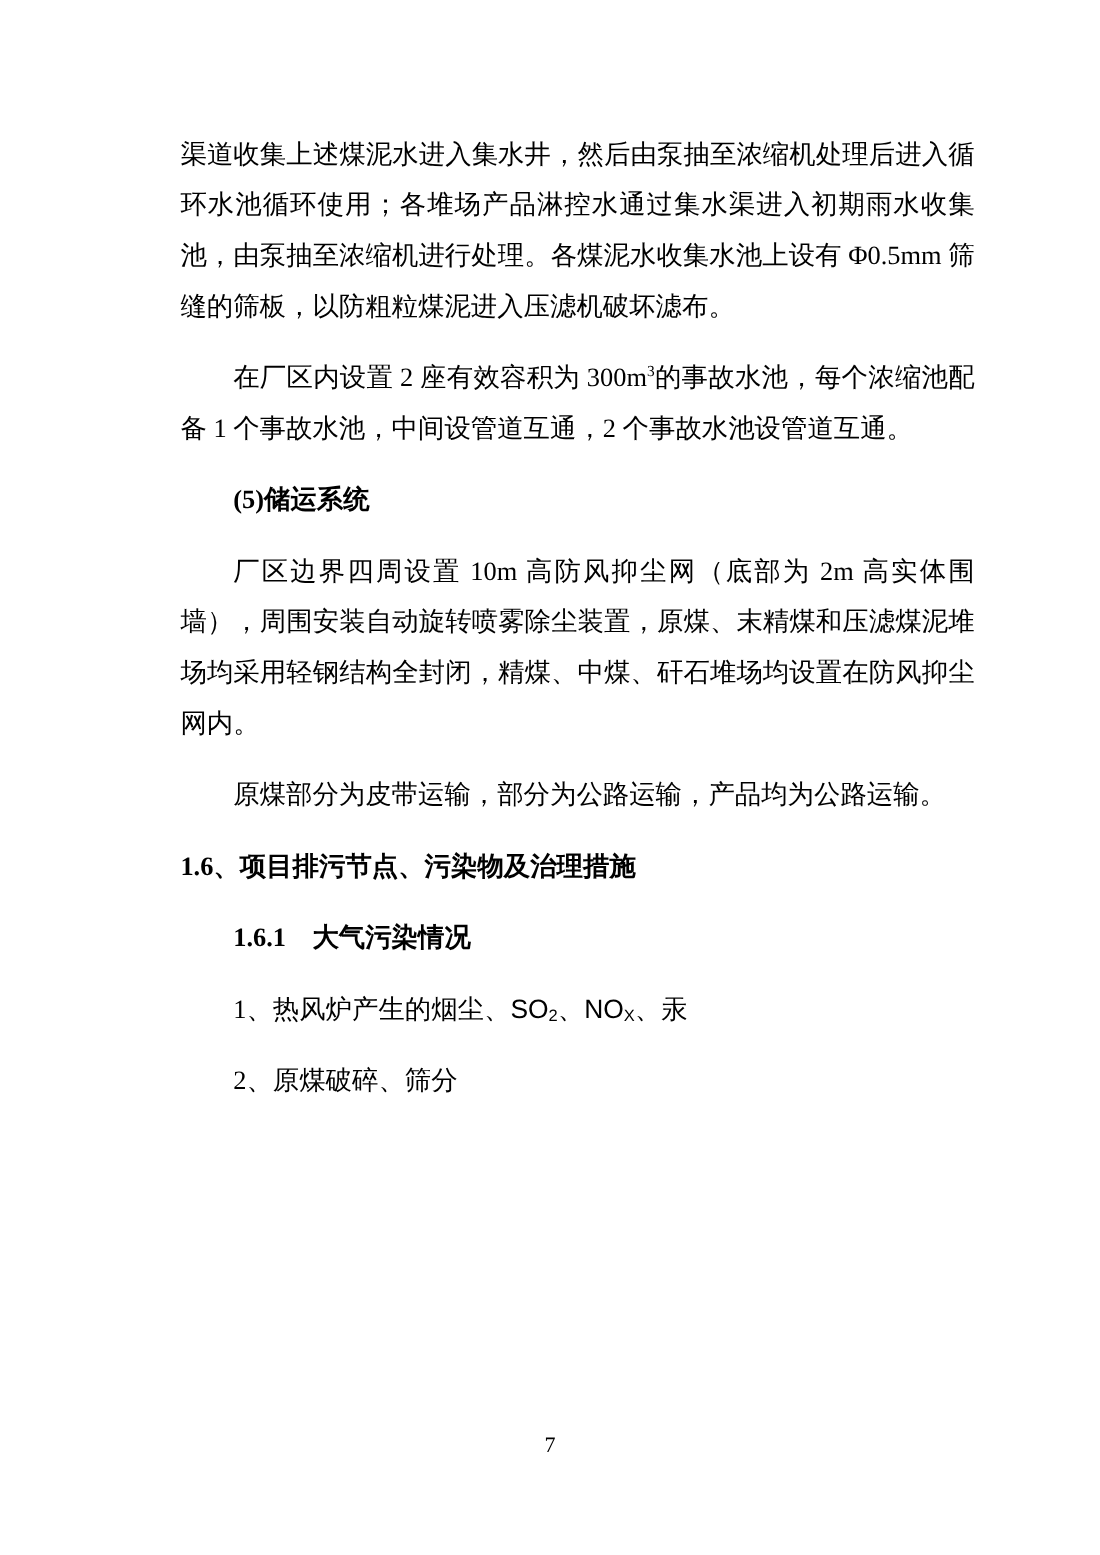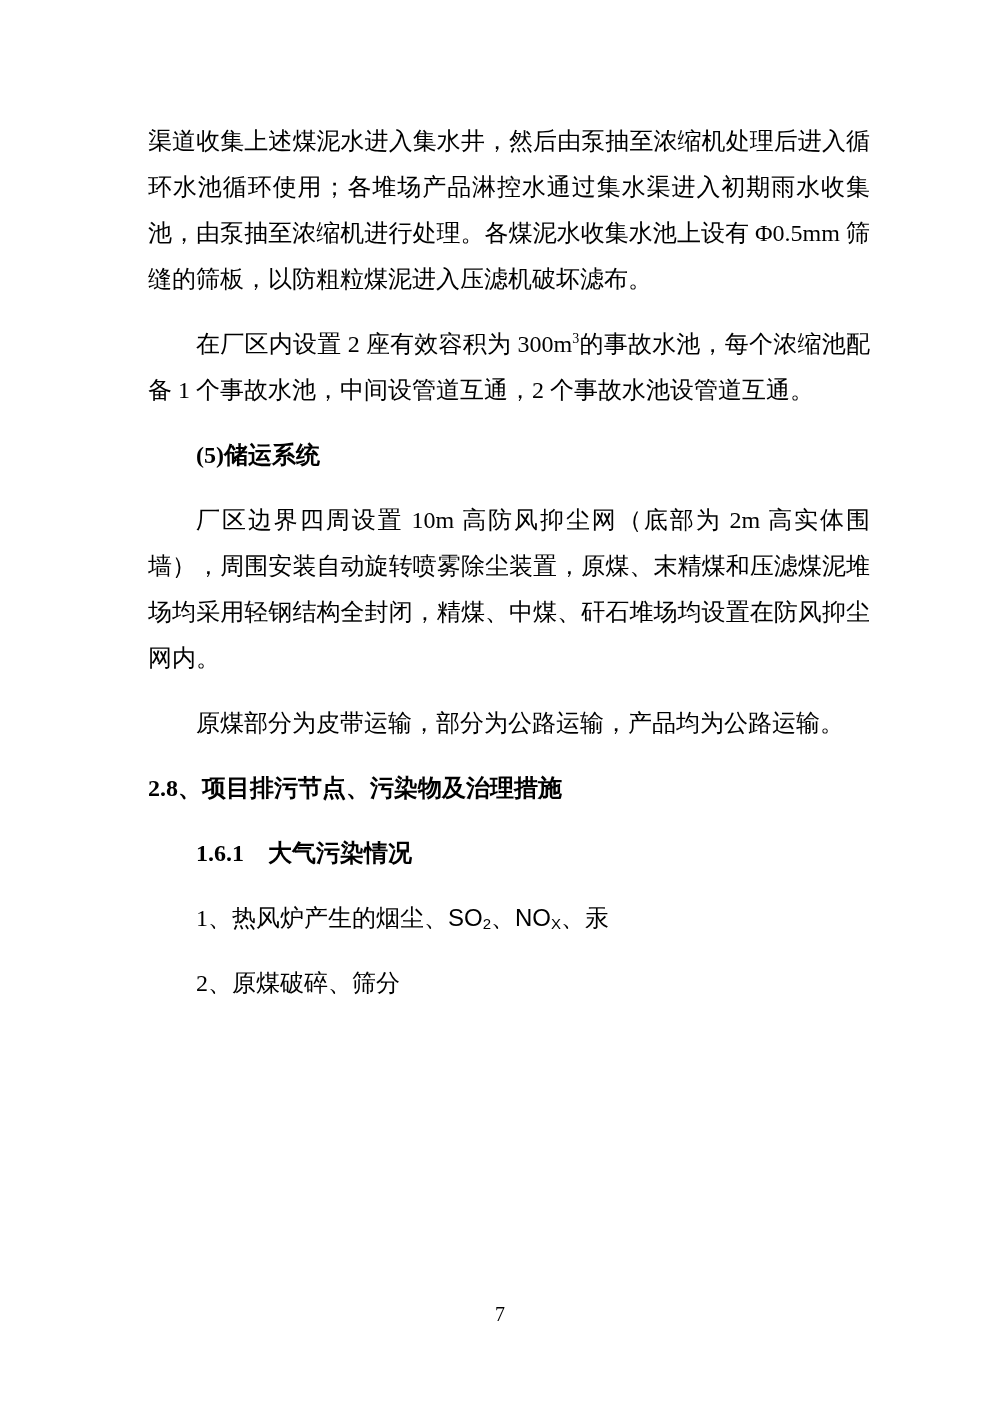--- a/index.html
+++ b/index.html
@@ -11,21 +11,21 @@
     position: relative;
     width: 1000px;
     height: 1414px;
     background: #ffffff;
     color: #000000;
     font-family: "Liberation Serif", "DejaVu Serif", serif;
     overflow: hidden;
   }
   .content {
     position: absolute;
-    left: 148px;
+    left: 164px;
     top: 118px;
     width: 722px;
     font-size: 24px;
     line-height: 46px;
     text-align: justify;
   }
   .para {
     margin: 0 0 19px 0;
     padding: 0;
     font-size: 24px;
@@ -71,21 +71,21 @@
     <p class="para"><span class="run">渠道收集上述煤泥水进入集水井，然后由泵抽至浓缩机处理后进入循环水池循环使用；各堆场产品淋控水通过集水渠进入初期雨水收集池，由泵抽至浓缩机进行处理。各煤泥水收集水池上设有 Φ0.5mm 筛缝的筛板，以防粗粒煤泥进入压滤机破坏滤布。</span></p>
 
     <p class="para indent"><span class="run">在厂区内设置 2 座有效容积为 300m</span><span class="run run-sup">3</span><span class="run">的事故水池，每个浓缩池配备 1 个事故水池，中间设管道互通，2 个事故水池设管道互通。</span></p>
 
     <h3 class="para indent bold"><span class="run">(5)储运系统</span></h3>
 
     <p class="para indent"><span class="run">厂区边界四周设置 10m 高防风抑尘网（底部为 2m 高实体围墙），周围安装自动旋转喷雾除尘装置，原煤、末精煤和压滤煤泥堆场均采用轻钢结构全封闭，精煤、中煤、矸石堆场均设置在防风抑尘网内。</span></p>
 
     <p class="para indent"><span class="run">原煤部分为皮带运输，部分为公路运输，产品均为公路运输。</span></p>
 
-    <h1 class="para bold"><span class="run">2.8、项目排污节点、污染物及治理措施</span></h1>
+    <h1 class="para bold"><span class="run">1.6、项目排污节点、污染物及治理措施</span></h1>
 
     <h2 class="para indent bold"><span class="run">1.6.1　大气污染情况</span></h2>
 
     <p class="para indent"><span class="run">1、热风炉产生的</span><span class="run run-sans">烟尘、SO</span><span class="run run-sans-sub">2</span><span class="run run-sans">、NO</span><span class="run run-sans-sub">X</span><span class="run run-sans">、汞</span></p>
 
 
     <p class="para indent"><span class="run">2、原煤破碎、筛分</span></p>
   </section>
 
   <footer class="footer">

